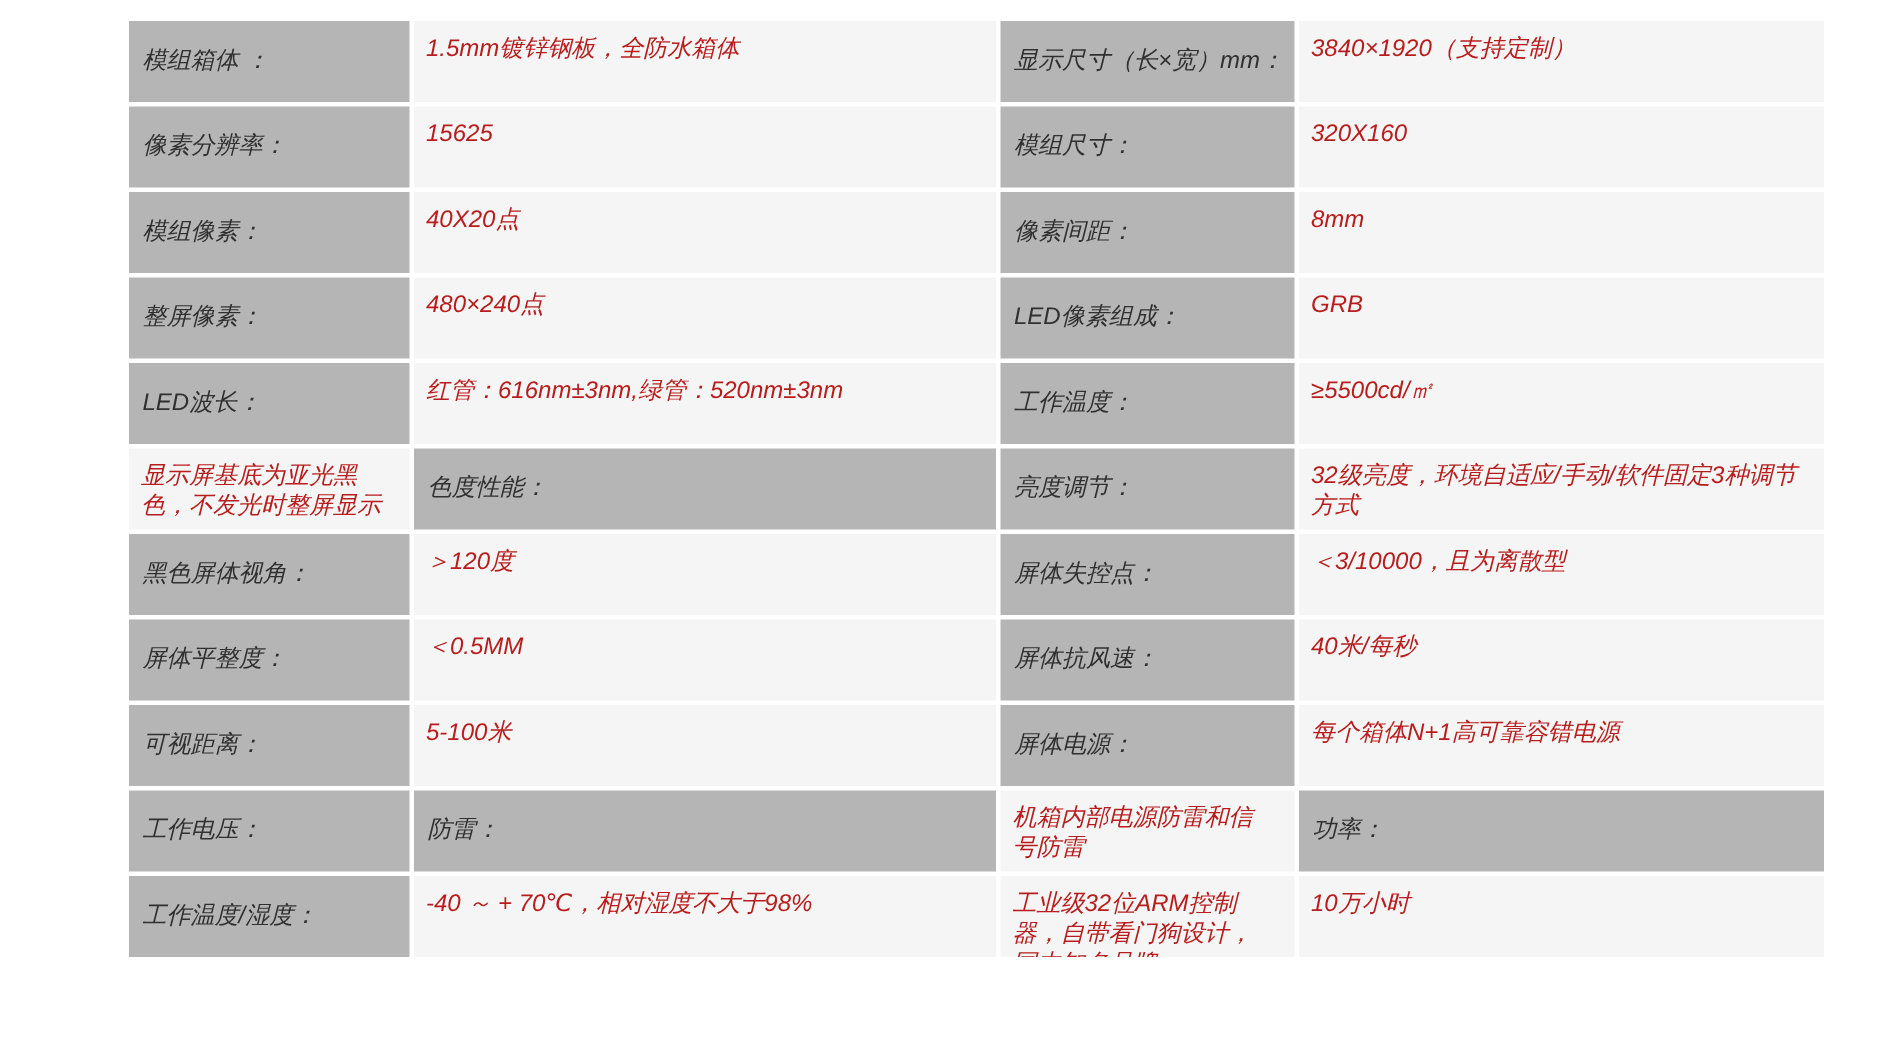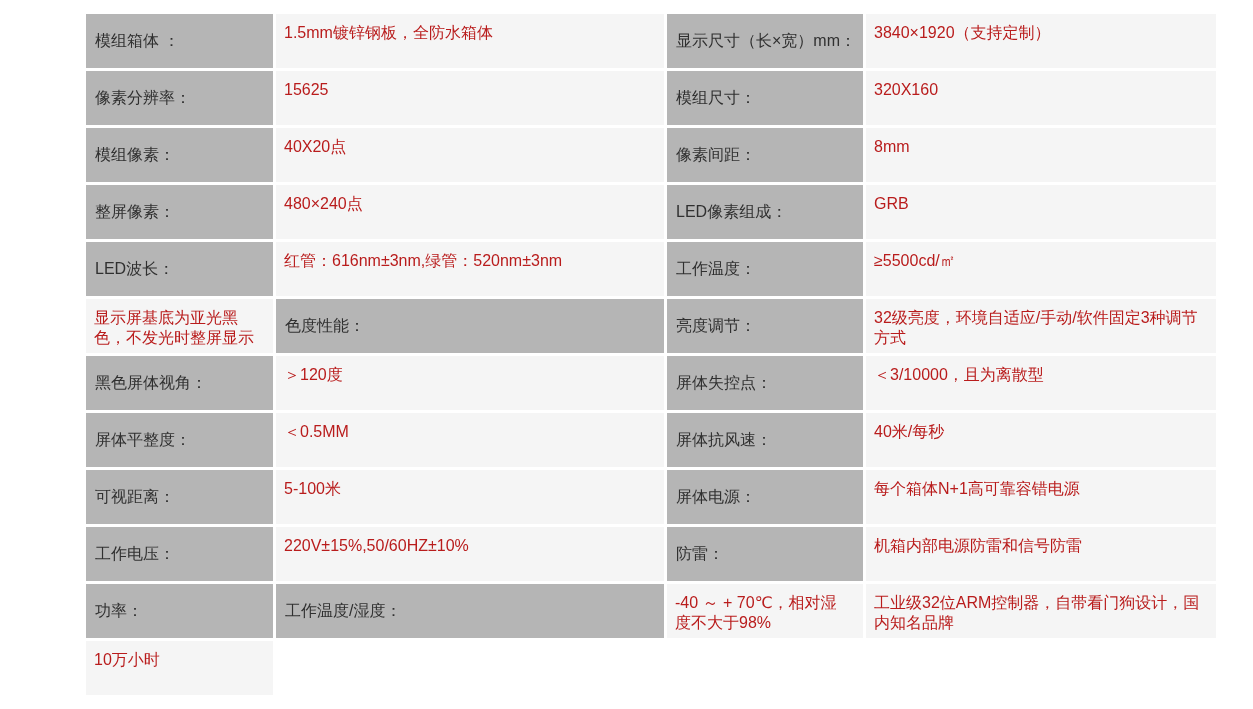--- a/index.html
+++ b/index.html
@@ -28,20 +28,21 @@
     grid-template-columns: 187px 388px 196px 350px;
     grid-auto-rows: 54px;
     gap: 3px;
     background: #ffffff;
   }
   .cell {
     box-sizing: border-box;
     font-size: 16px;
     line-height: 20px;
     overflow: hidden;
+    font-style: italic;
   }
   .label-cell {
     background: #b5b5b5;
     display: flex;
     align-items: center;
     padding: 0 6px 0 9px;
     color: #303030;
     white-space: nowrap;
   }
   .value-cell {
@@ -85,21 +86,20 @@
       <div class="cell value-cell">＜3/10000，且为离散型</div>
       <div class="cell label-cell">屏体平整度：</div>
       <div class="cell value-cell">＜0.5MM</div>
       <div class="cell label-cell">屏体抗风速：</div>
       <div class="cell value-cell">40米/每秒</div>
       <div class="cell label-cell">可视距离：</div>
       <div class="cell value-cell">5-100米</div>
       <div class="cell label-cell">屏体电源：</div>
       <div class="cell value-cell">每个箱体N+1高可靠容错电源</div>
       <div class="cell label-cell">工作电压：</div>
-      <div class="cell value-cell">220V±15%,50/60HZ±10%</div>
       <div class="cell label-cell">防雷：</div>
       <div class="cell value-cell">机箱内部电源防雷和信号防雷</div>
       <div class="cell label-cell">功率：</div>
       <div class="cell label-cell">工作温度/湿度：</div>
       <div class="cell value-cell">-40 ～ + 70℃，相对湿度不大于98%</div>
       <div class="cell value-cell">工业级32位ARM控制器，自带看门狗设计，国内知名品牌</div>
       <div class="cell value-cell">10万小时</div>
     </main>
 </div>
 

